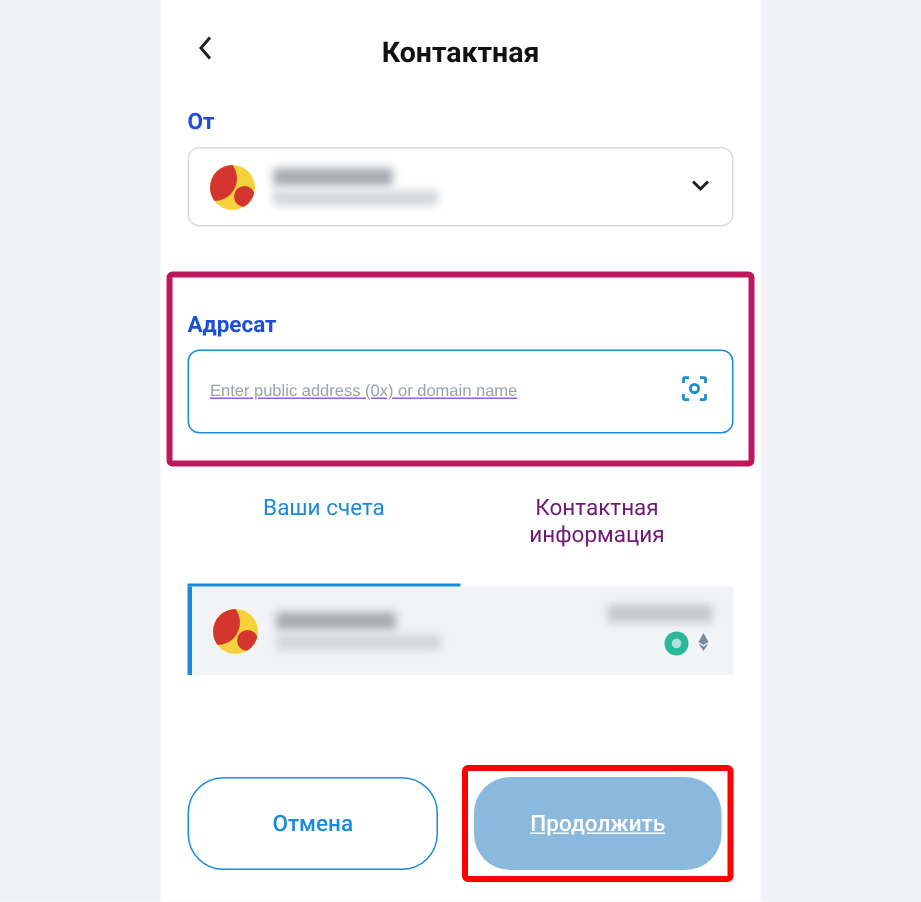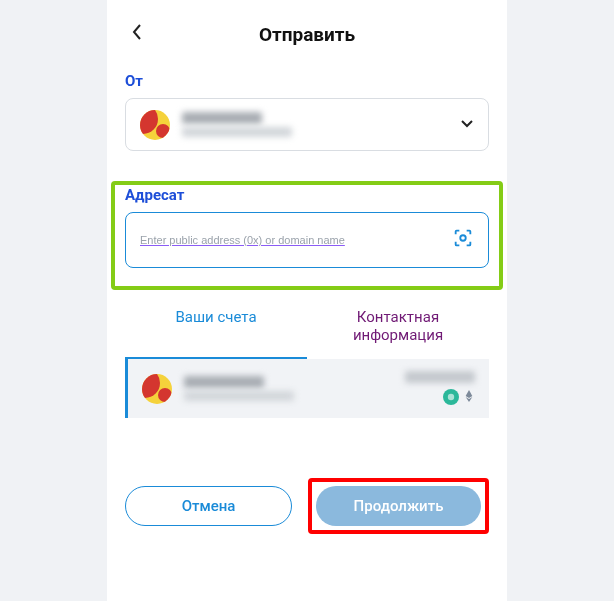--- a/index.html
+++ b/index.html
@@ -79,23 +79,23 @@
     border-radius: 2px;
     background: #cfd3d8;
     filter: blur(3px);
     margin: 3px 0;
   }
   .blur-line.w1 { width: 80px; background:#a8adb3; }
   .blur-line.w2 { width: 110px; background:#d2d6da; height:10px; }
   .chevron svg { width: 14px; height: 14px; stroke:#222; stroke-width:2; fill:none; }
 
   .highlight-box {
-    border: 4px solid #84cc16;
+    border: 4px solid #be185d;
     border-radius: 4px;
-    padding: 1px 10px 18px 10px;
+    padding: 22px 10px 18px 10px;
     margin-left: -14px;
     margin-right: -14px;
     margin-bottom: 10px;
   }
   .recipient-input-wrap {
     border: 1.5px solid #1a8bd8;
     border-radius: 8px;
     padding: 14px 14px;
     display: flex;
     align-items: center;
@@ -114,21 +114,21 @@
   .recipient-input::placeholder { color:#9aa2ab; }
   .scan-icon svg { width:22px; height:22px; stroke:#1a8bd8; stroke-width:2; fill:none; }
 
   .tabs {
     display:flex;
     margin-top: 8px;
   }
   .tab {
     flex:1;
     text-align:center;
-    padding: 8px 4px 15px 4px;
+    padding: 8px 4px 26px 4px;
     font-size: 15px;
     cursor:pointer;
   }
   .tab.active { color:#1a8bd8; border-bottom: 2px solid #1a8bd8; }
   .tab.inactive { color:#701a75; }
 
   .account-row {
     background:#f1f3f6;
     border-left: 3px solid #1a8bd8;
     padding: 12px 14px;
@@ -157,21 +157,21 @@
   .badge-eth svg { width:12px; height:12px; }
 
   .footer {
     display:flex;
     gap:16px;
     margin-top: 60px;
     align-items:center;
   }
   .btn {
     flex:1;
-    height:40px;
+    height:62px;
     border-radius: 24px;
     font-size:15px;
     font-weight:500;
     display:flex;
     align-items:center;
     justify-content:center;
     cursor:pointer;
   }
   .btn-outline {
     border:1.5px solid #1a8bd8;
@@ -182,34 +182,35 @@
     flex:1;
     border:4px solid #ff0000;
     border-radius:4px;
     padding:4px;
   }
   .btn-primary {
     background:#8bb9dd;
     color:#fff;
     border:none;
     width:100%;
+    text-decoration:underline;
   }
 </style>
 </head>
 <body>
 
 <div class="card">
 
   <div class="header">
     <div class="back-btn">
       <svg viewBox="0 0 10 16">
           <path d="M8 1 L2 8 L8 15"></path>
         </svg>
     </div>
-    <div class="title">Отправить</div>
+    <div class="title">Контактная</div>
   </div>
 
   <div class="section-label">От</div>
   <div class="from-box">
     <div class="avatar"></div>
     <div class="acct-text">
       <div class="blur-line w1"></div>
       <div class="blur-line w2"></div>
     </div>
     <div class="chevron">

